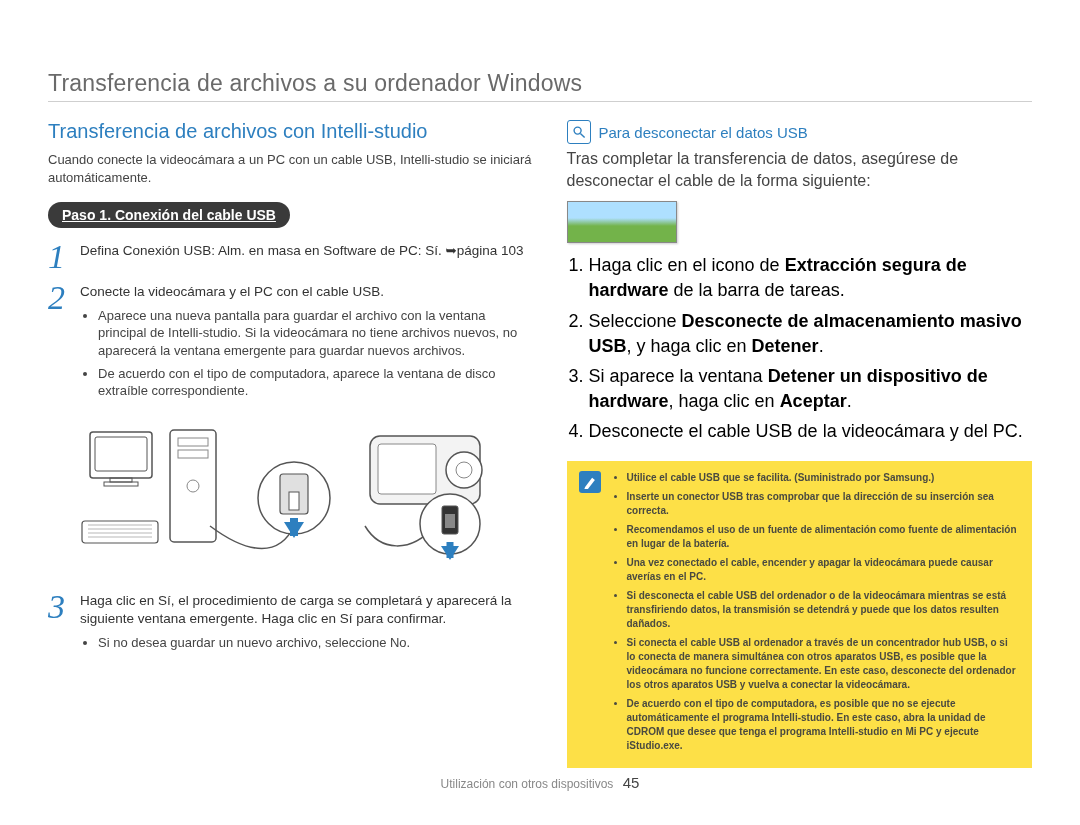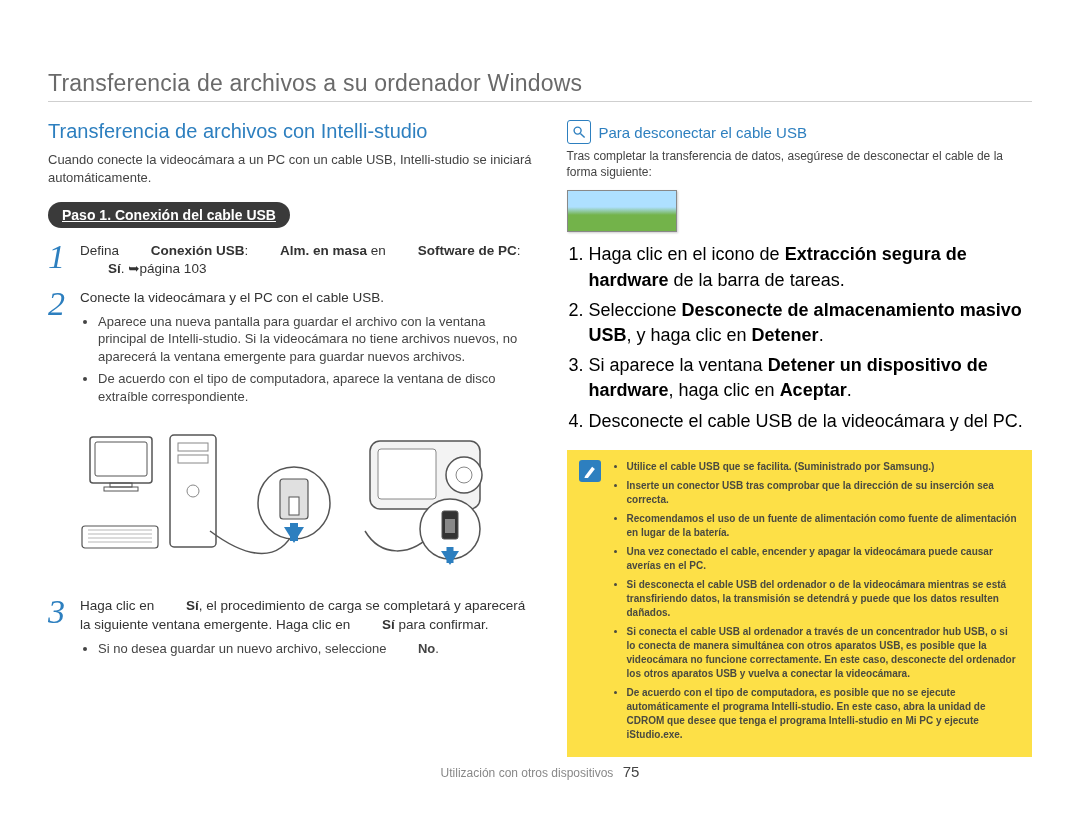--- a/index.html
+++ b/index.html
@@ -80,21 +80,21 @@
     font-family: Georgia, 'Times New Roman', serif;
     margin-right: 10px;
     width: 22px;
   }
   .item-body {
     font-size: 13.5px;
     line-height: 1.35;
     color: #333;
     flex: 1;
   }
-  .item-body b { font-weight: 700; margin-left: 28px; }
+  .item-body b { font-weight: 400; }
   .sub-bullets {
     list-style: disc;
     margin: 6px 0 6px 1px;
     padding-left: 17px;
   }
   .sub-bullets li {
     font-size: 13px;
     line-height: 1.35;
     color: #444;
     margin-bottom: 5px;
@@ -137,21 +137,21 @@
     display: flex;
     align-items: center;
     margin-bottom: 4px;
   }
   .right-section-title {
     color: #2d7fbf;
     font-size: 15px;
     font-weight: 400;
   }
   .right-intro {
-    font-size: 12px;
+    font-size: 16px;
     line-height: 1.35;
     color: #444;
     margin-bottom: 10px;
   }
   .thumb {
     width: 108px;
     height: 40px;
     margin: 0 0 10px 0;
     border: 1px solid #888;
     background: linear-gradient(#aee0ff 40%, #73b34a 60%);
@@ -292,21 +292,21 @@
     </div>
 
     <div class="col col-right">
       <div class="right-title-row">
         <span class="info-icon-box">
           <svg width="14" height="14" viewBox="0 0 20 20">
               <circle cx="8" cy="8" r="5" fill="none" stroke="#2d7fbf" stroke-width="2"></circle>
               <line x1="12" y1="12" x2="18" y2="18" stroke="#2d7fbf" stroke-width="2"></line>
             </svg>
         </span>
-        <span class="right-section-title">Para desconectar el cable USB</span>
+        <span class="right-section-title">Para desconectar el datos USB</span>
       </div>
       <div class="right-intro">Tras completar la transferencia de datos, asegúrese de desconectar el cable de la forma siguiente:</div>
 
       <div class="thumb"></div>
 
       <ol class="ol-disc">
         <li>
           <span>Haga clic en el icono de </span><b>Extracción segura de hardware</b><span> de la barra de tareas.</span>
         </li>
         <li>
@@ -334,15 +334,15 @@
           <li>Si desconecta el cable USB del ordenador o de la videocámara mientras se está transfiriendo datos, la transmisión se detendrá y puede que los datos resulten dañados.</li>
           <li>Si conecta el cable USB al ordenador a través de un concentrador hub USB, o si lo conecta de manera simultánea con otros aparatos USB, es posible que la videocámara no funcione correctamente. En este caso, desconecte del ordenador los otros aparatos USB y vuelva a conectar la videocámara.</li>
           <li>De acuerdo con el tipo de computadora, es posible que no se ejecute automáticamente el programa Intelli-studio. En este caso, abra la unidad de CDROM que desee que tenga el programa Intelli-studio en Mi PC y ejecute iStudio.exe.</li>
         </ul>
       </div>
     </div>
   </div>
 
   <div class="footer">
     <span>Utilización con otros dispositivos</span>
-    <span class="pn">75</span>
+    <span class="pn">45</span>
   </div>
 </div>
 
 </body></html>

